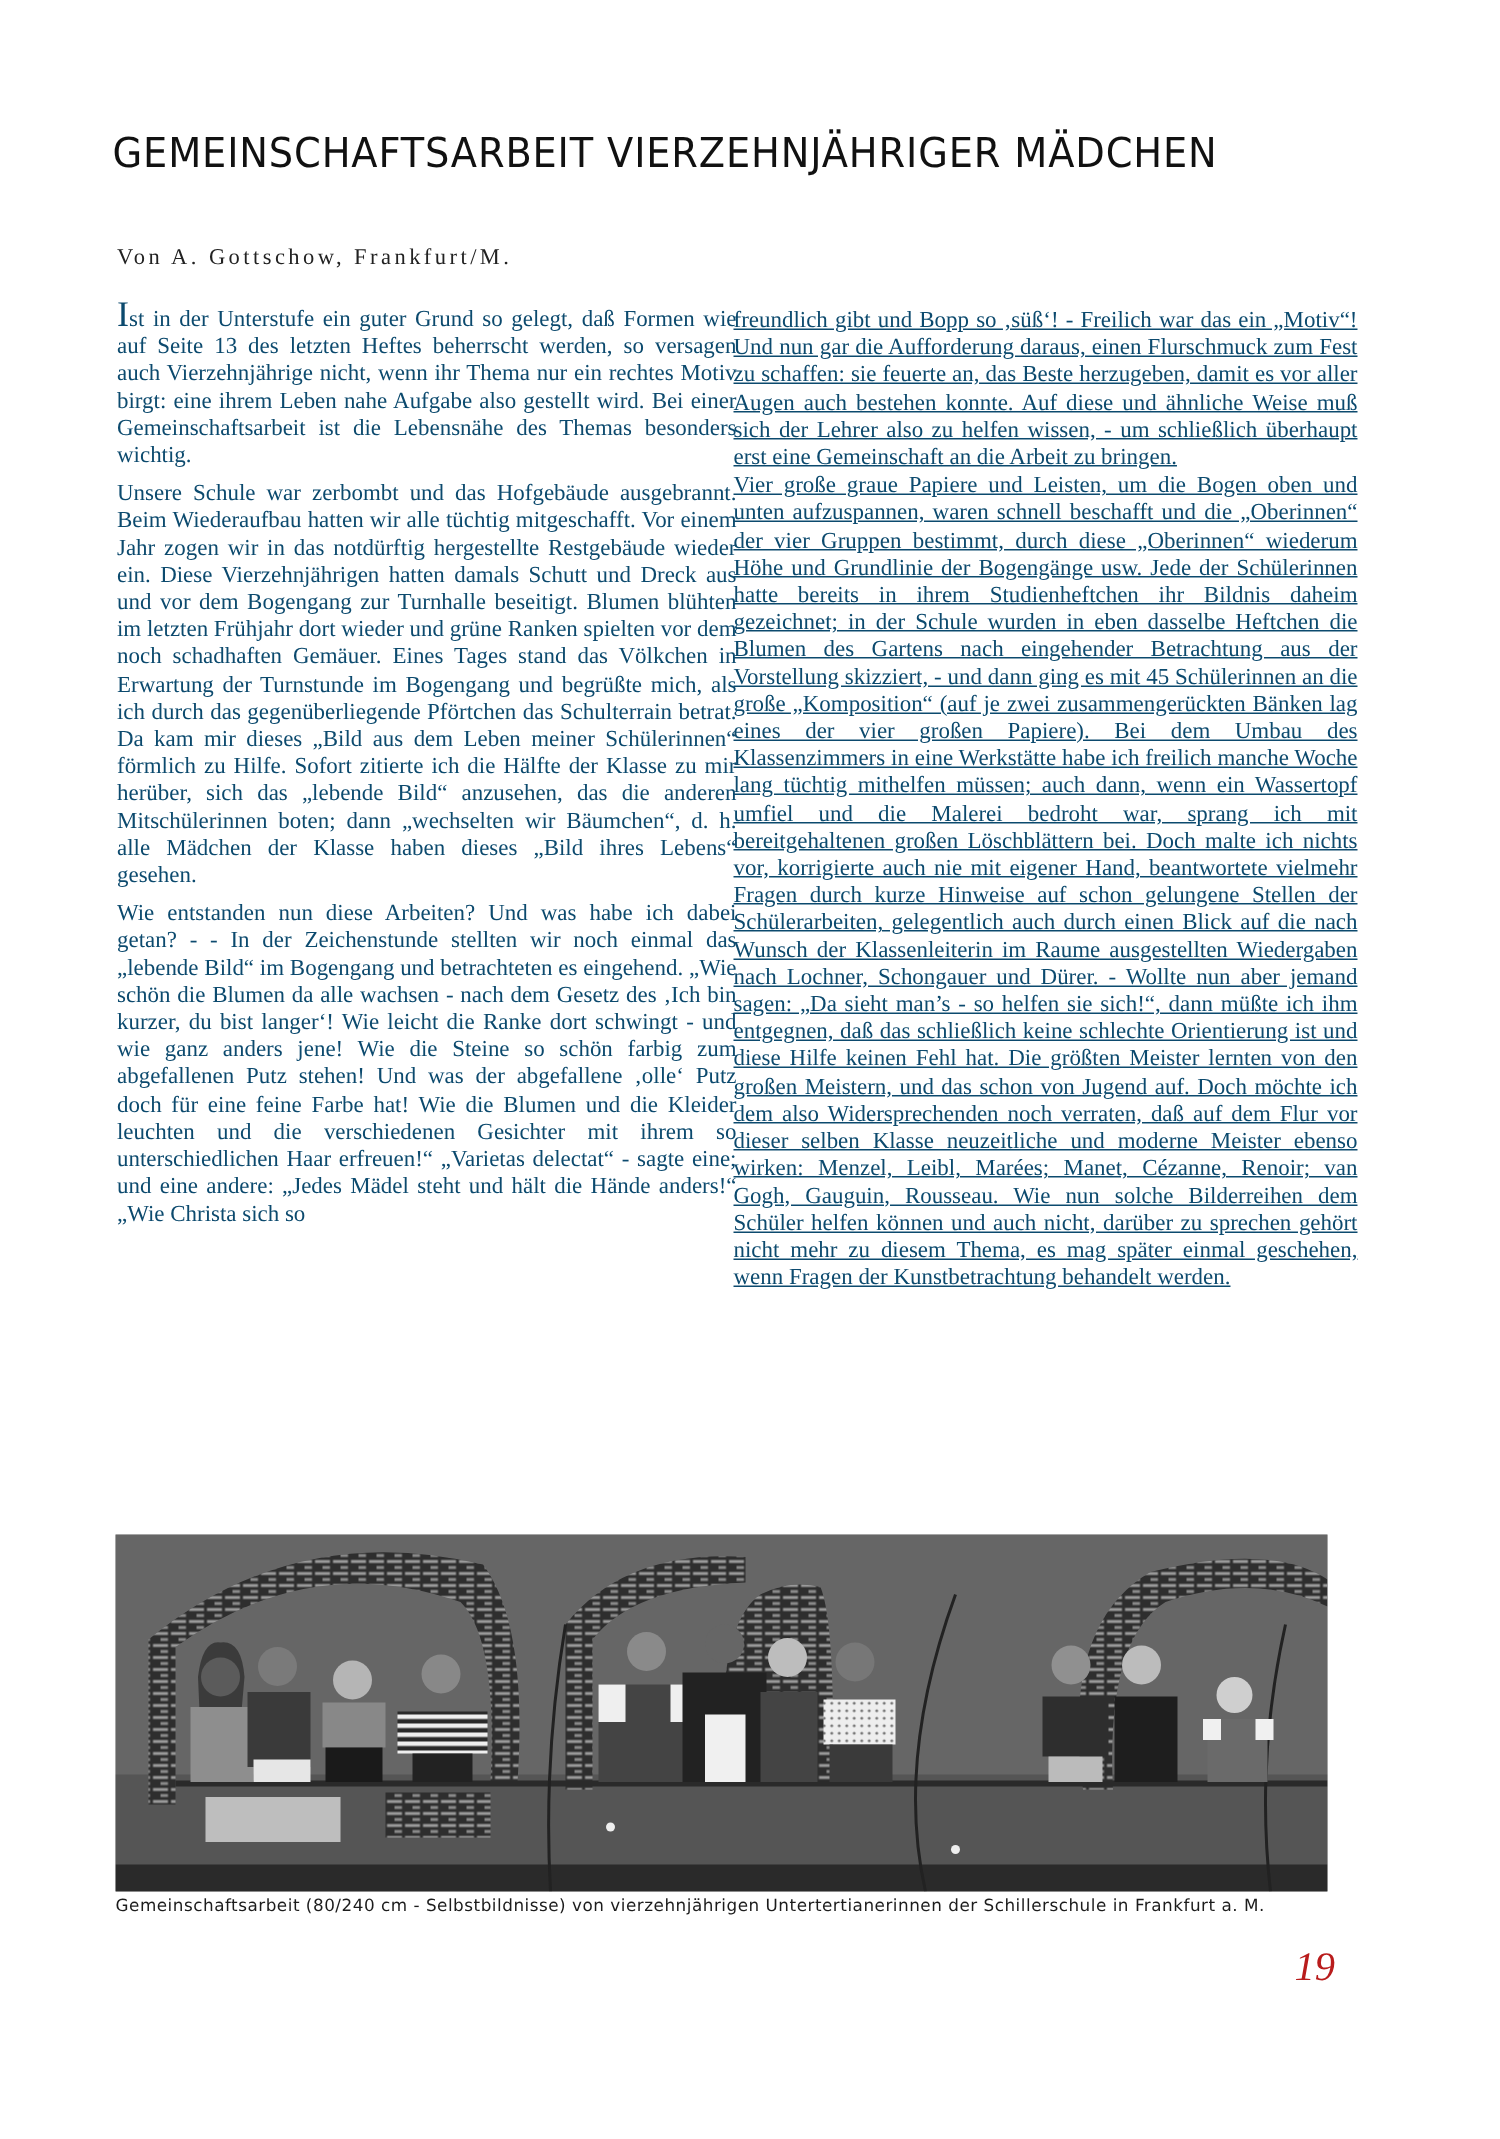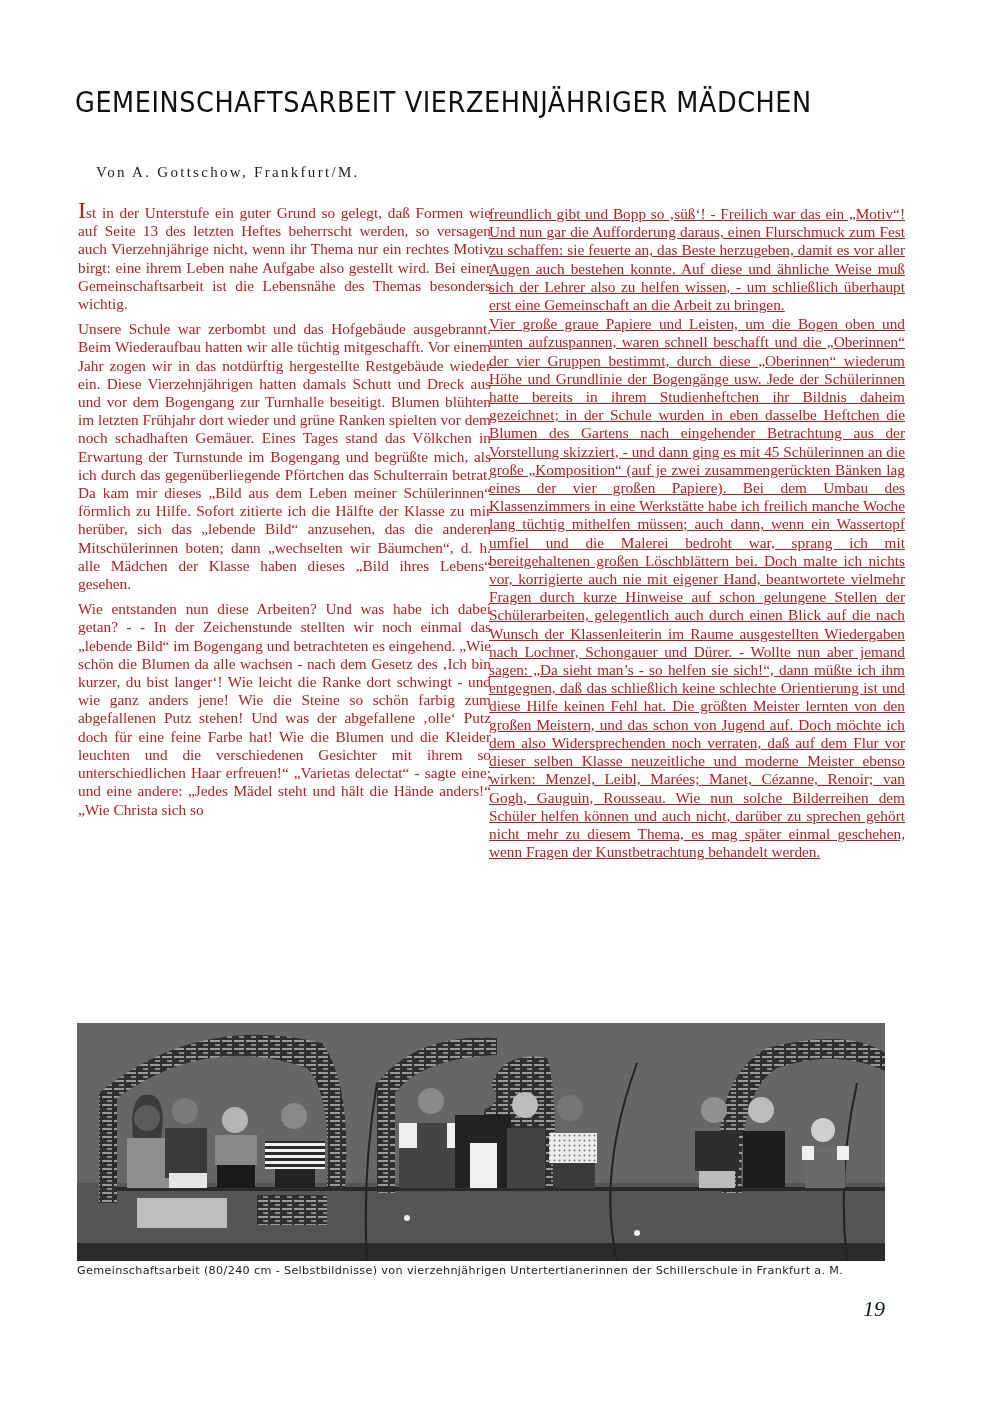--- a/index.html
+++ b/index.html
@@ -14,49 +14,49 @@
       font-family: "DejaVu Sans", "Liberation Sans", sans-serif;
       font-size: 27.5px; letter-spacing: 0.6px; font-weight: normal;
       color: #111; white-space: nowrap; margin: 0; transform: scaleX(0.93); transform-origin: left;
     }
     .theme {
       position: absolute; left: 78px; top: 136px;
       font-family: "Liberation Serif", serif; font-style: italic;
       font-size: 15.5px; letter-spacing: 0.4px; color: #222;
     }
     .author {
-      position: absolute; left: 96px; top: 164px;
+      position: absolute; left: 78px; top: 164px;
       font-family: "Liberation Serif", serif;
       font-size: 15px; letter-spacing: 2.3px; color: #222;
     }
     .col {
       position: absolute; top: 202px; width: 413px;
       font-family: "Liberation Serif", serif;
-      font-size: 15.3px; line-height: 18.2px; text-align: justify; color: #b91c1c;
+      font-size: 15.3px; line-height: 18.2px; text-align: justify; color: #0c4a6e;
       hyphens: manual;
     }
     .col.left { left: 78px; }
     .col.right { left: 489px; width: 416px; top: 205px; text-decoration: underline; }
     .col p { margin: 0 0 7px 0; }
     .col.right p { margin: 0 0 1px 0; }
     .dropcap { font-size: 24px; line-height: 16px; }
     .figure {
       position: absolute; left: 77px; top: 1023px; width: 808px; height: 238px;
       background: #5e5e5e; overflow: hidden;
     }
     .figure svg { display: block; }
     .caption {
       position: absolute; left: 77px; top: 1264px; width: 820px;
       font-family: "DejaVu Sans", "Liberation Sans", sans-serif;
       font-size: 11.2px; letter-spacing: 0.35px; color: #1c1c1c; white-space: nowrap;
     }
     .pagenum {
       position: absolute; left: 863px; top: 1296px;
       font-family: "Liberation Serif", serif; font-style: italic;
-      font-size: 22px; color: #0f172a;
+      font-size: 27px; color: #b91c1c;
     }
   </style>
 </head>
 <body>
 
 <div class="page">
   <h1 class="title">GEMEINSCHAFTSARBEIT VIERZEHNJÄHRIGER MÄDCHEN</h1>
   <div class="author">Von A. Gottschow, Frankfurt/M.</div>
 
   <div class="col left">

